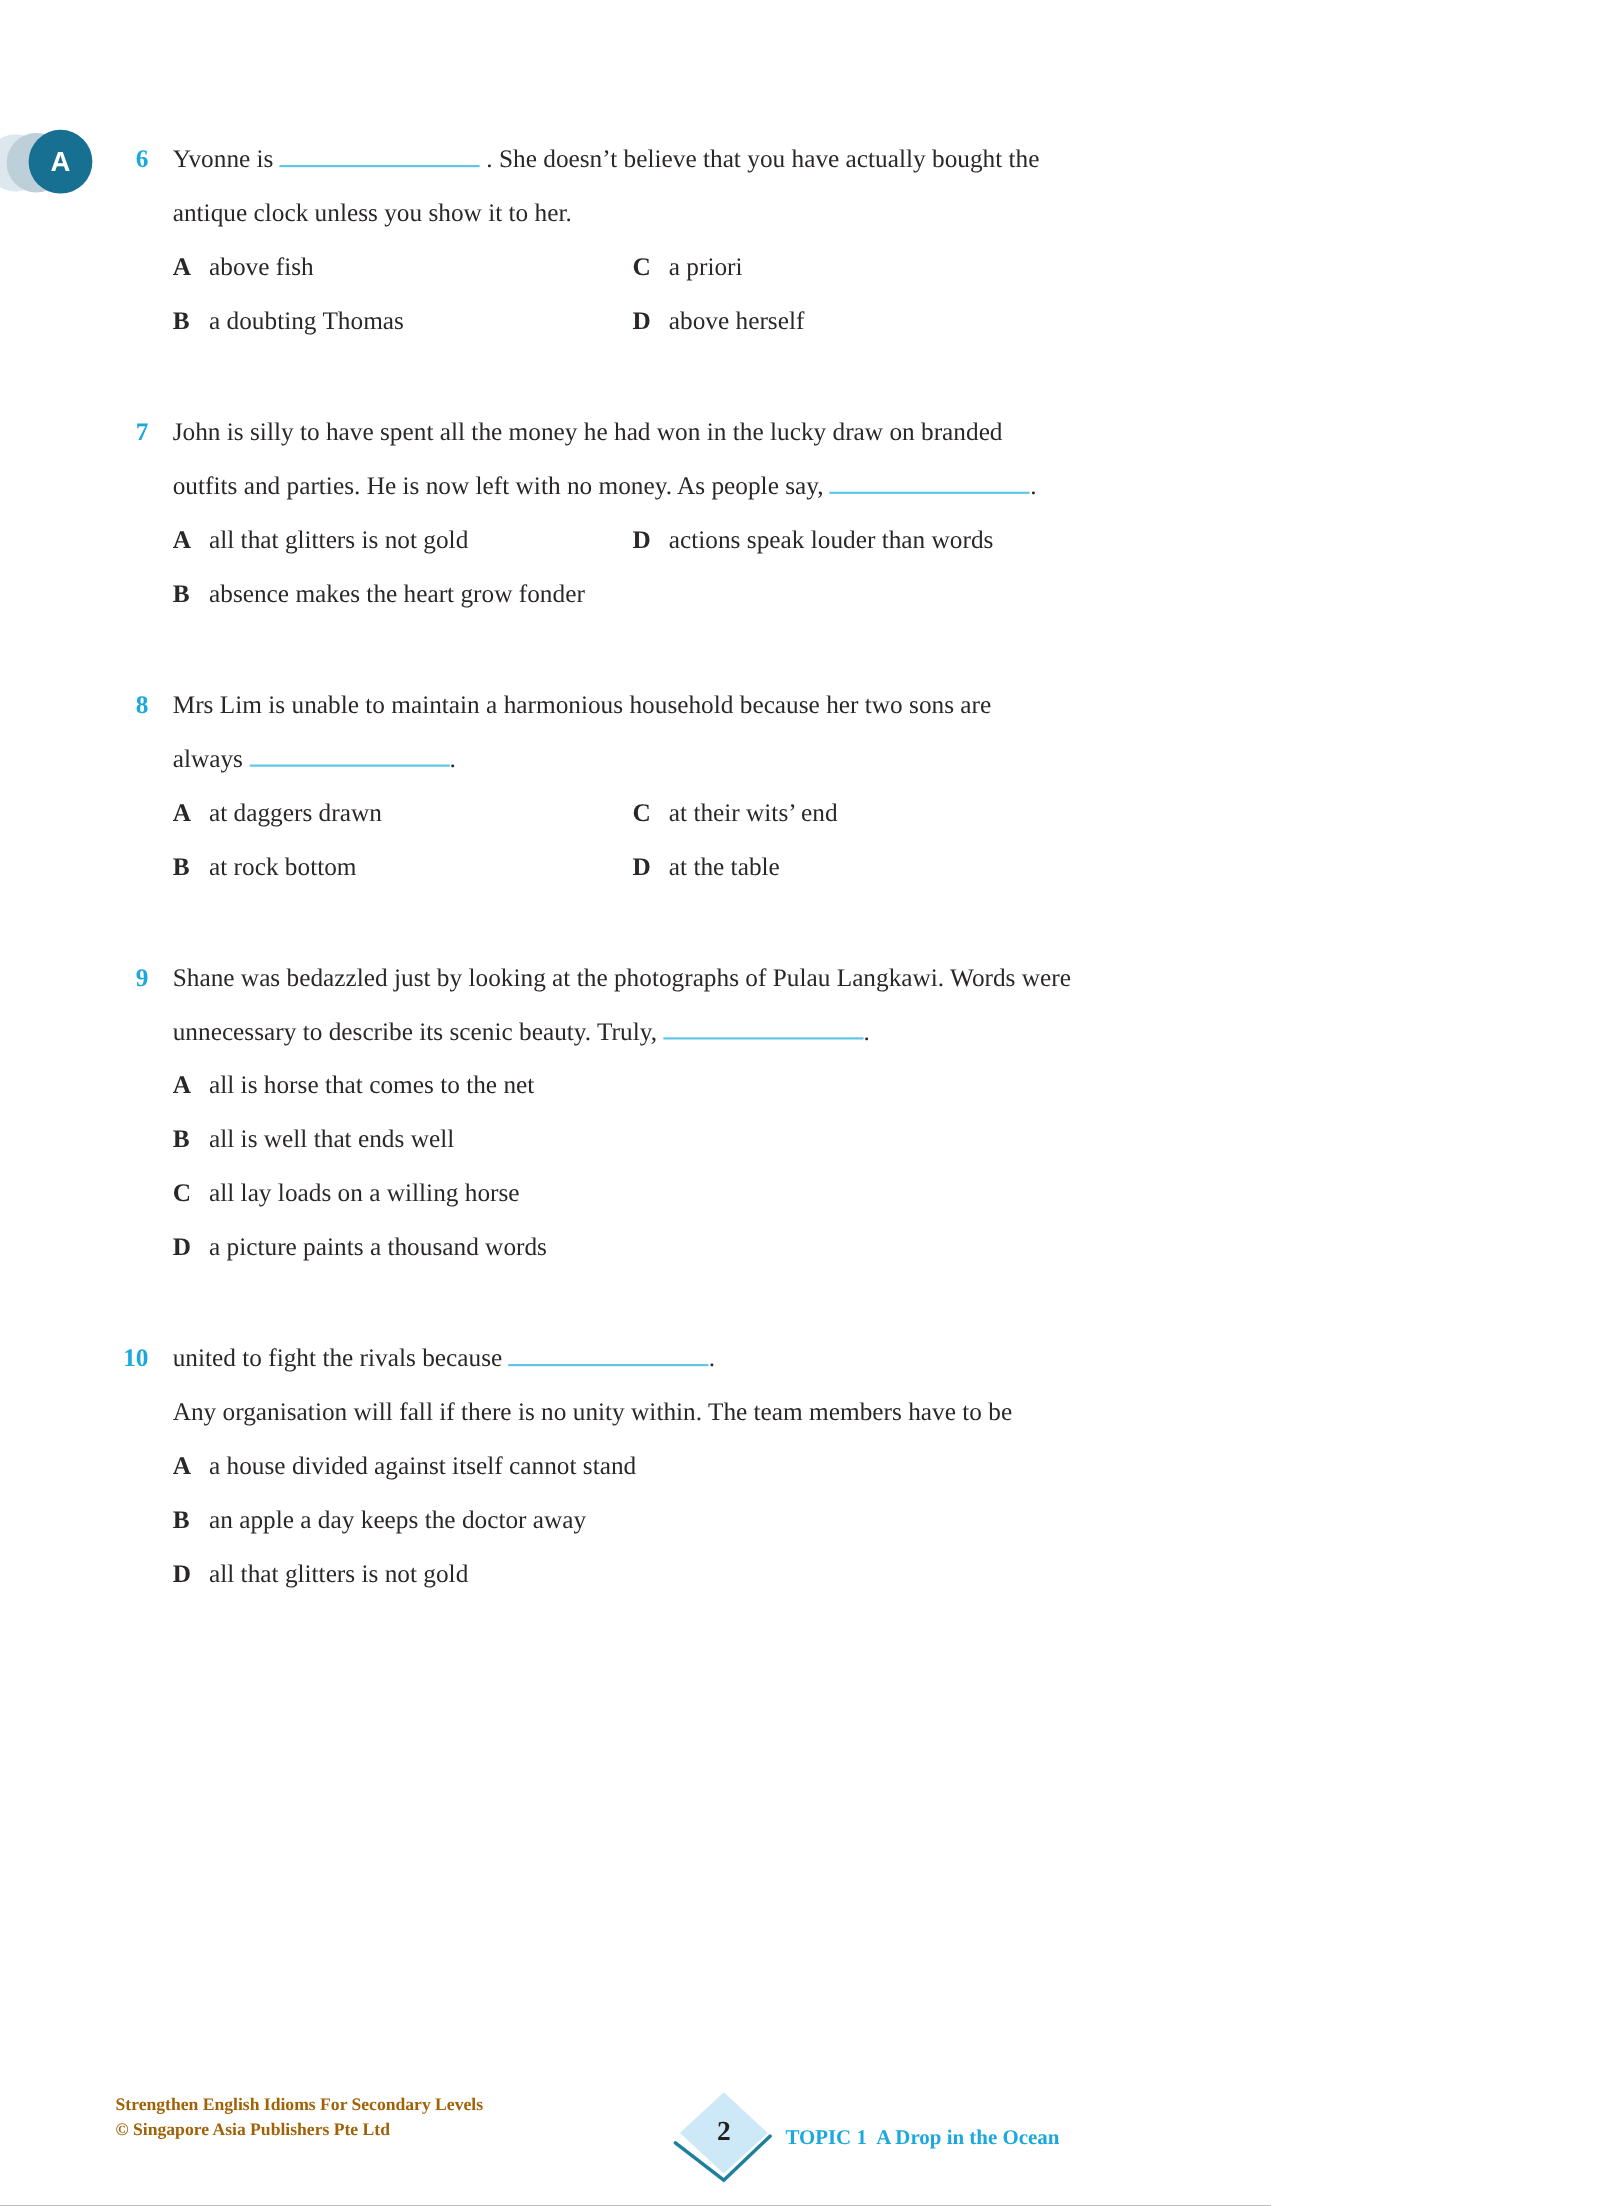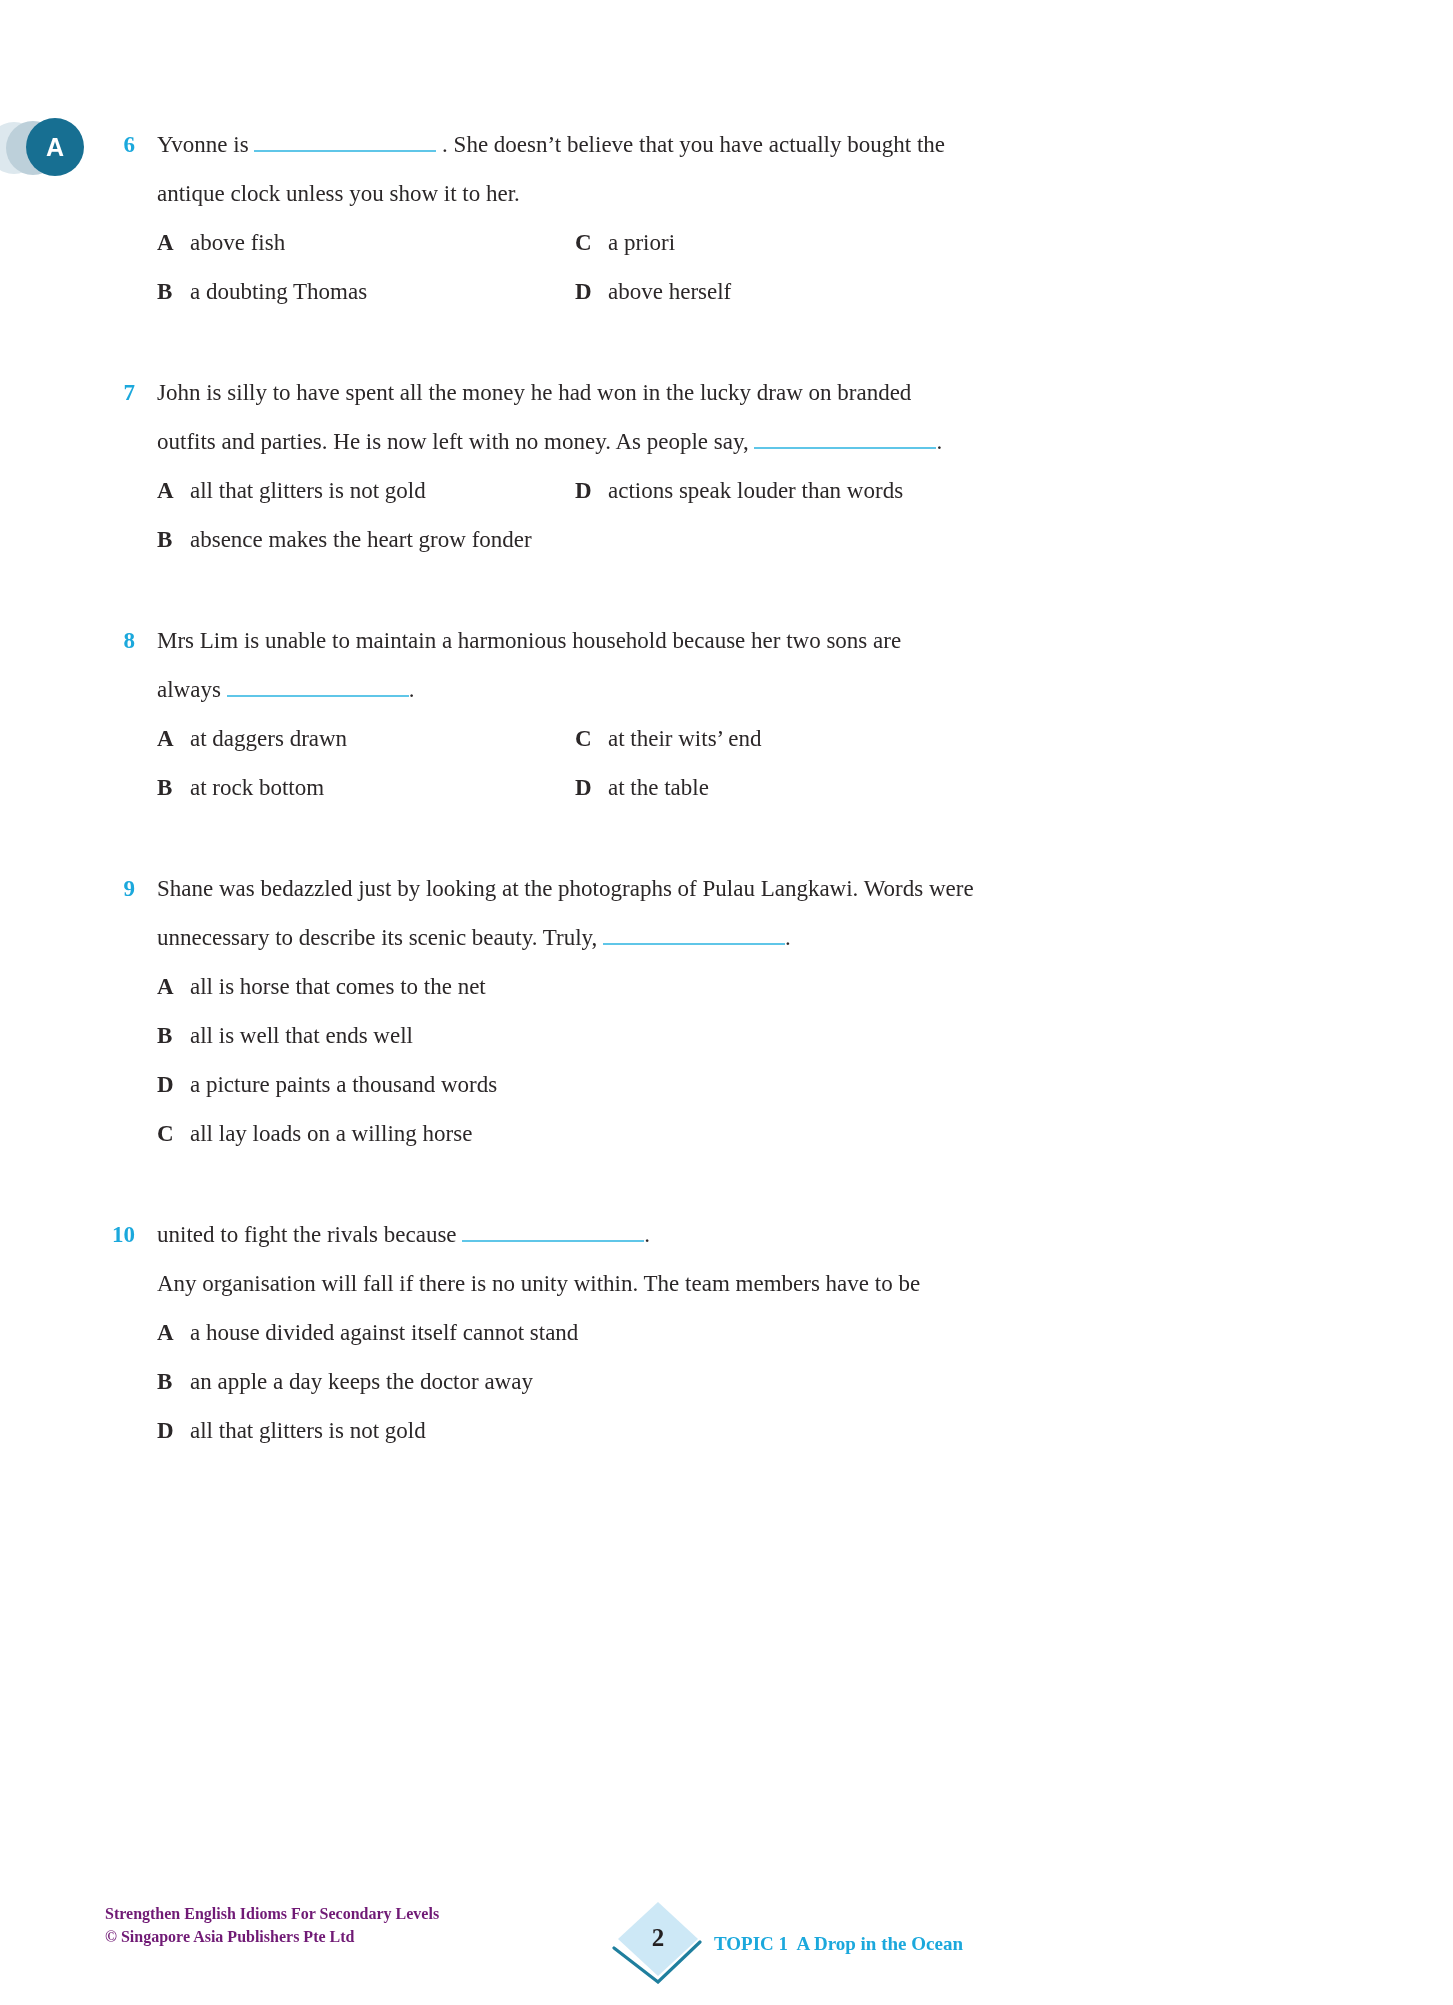--- a/index.html
+++ b/index.html
@@ -47,21 +47,21 @@
   }
   .options{display:grid;}
   .options.two-col{grid-auto-flow:column;grid-template-rows:repeat(2,49px);grid-template-columns:418px auto;}
   .options.one-col{grid-template-rows:repeat(4,49px);grid-template-columns:auto;}
   .option{font-size:23px;line-height:49px;white-space:pre;}
   .opt-letter{display:inline-block;width:33px;font-weight:bold;}
 
   
   .footer-left{
     position:absolute;left:105px;top:1902px;
-    font-size:16px;line-height:23px;font-weight:bold;color:#701a75;
+    font-size:16px;line-height:23px;font-weight:bold;color:#a16207;
   }
   .footer-right{position:absolute;left:612px;top:1898px;display:flex;align-items:center;}
   .diamond-wrap{position:relative;width:92px;height:86px;}
   .diamond-wrap svg{position:absolute;left:0;top:0;}
   .page-num{
     position:absolute;left:0;top:0;width:92px;height:80px;
     display:flex;align-items:center;justify-content:center;
     font-size:25px;font-weight:bold;color:#231f20;
   }
   .topic{
@@ -120,22 +120,22 @@
         </div>
       </div>
       <div class="question">
         <div class="q-num">9</div>
         <div class="q-body">
           <div class="q-line">Shane was bedazzled just by looking at the photographs of Pulau Langkawi. Words were</div>
           <div class="q-line">unnecessary to describe its scenic beauty. Truly, <span class="blank"></span>.</div>
           <div class="options one-col">
             <div class="option"><span class="opt-letter">A</span><span class="opt-text">all is horse that comes to the net</span></div>
             <div class="option"><span class="opt-letter">B</span><span class="opt-text">all is well that ends well</span></div>
+            <div class="option"><span class="opt-letter">C</span><span class="opt-text">all lay loads on a willing horse</span></div>
             <div class="option"><span class="opt-letter">D</span><span class="opt-text">a picture paints a thousand words</span></div>
-            <div class="option"><span class="opt-letter">C</span><span class="opt-text">all lay loads on a willing horse</span></div>
           </div>
         </div>
       </div>
       <div class="question">
         <div class="q-num">10</div>
         <div class="q-body">
           <div class="q-line">united to fight the rivals because <span class="blank"></span>.</div>
           <div class="q-line">Any organisation will fall if there is no unity within. The team members have to be</div>
           <div class="options one-col">
             <div class="option"><span class="opt-letter">A</span><span class="opt-text">a house divided against itself cannot stand</span></div>

